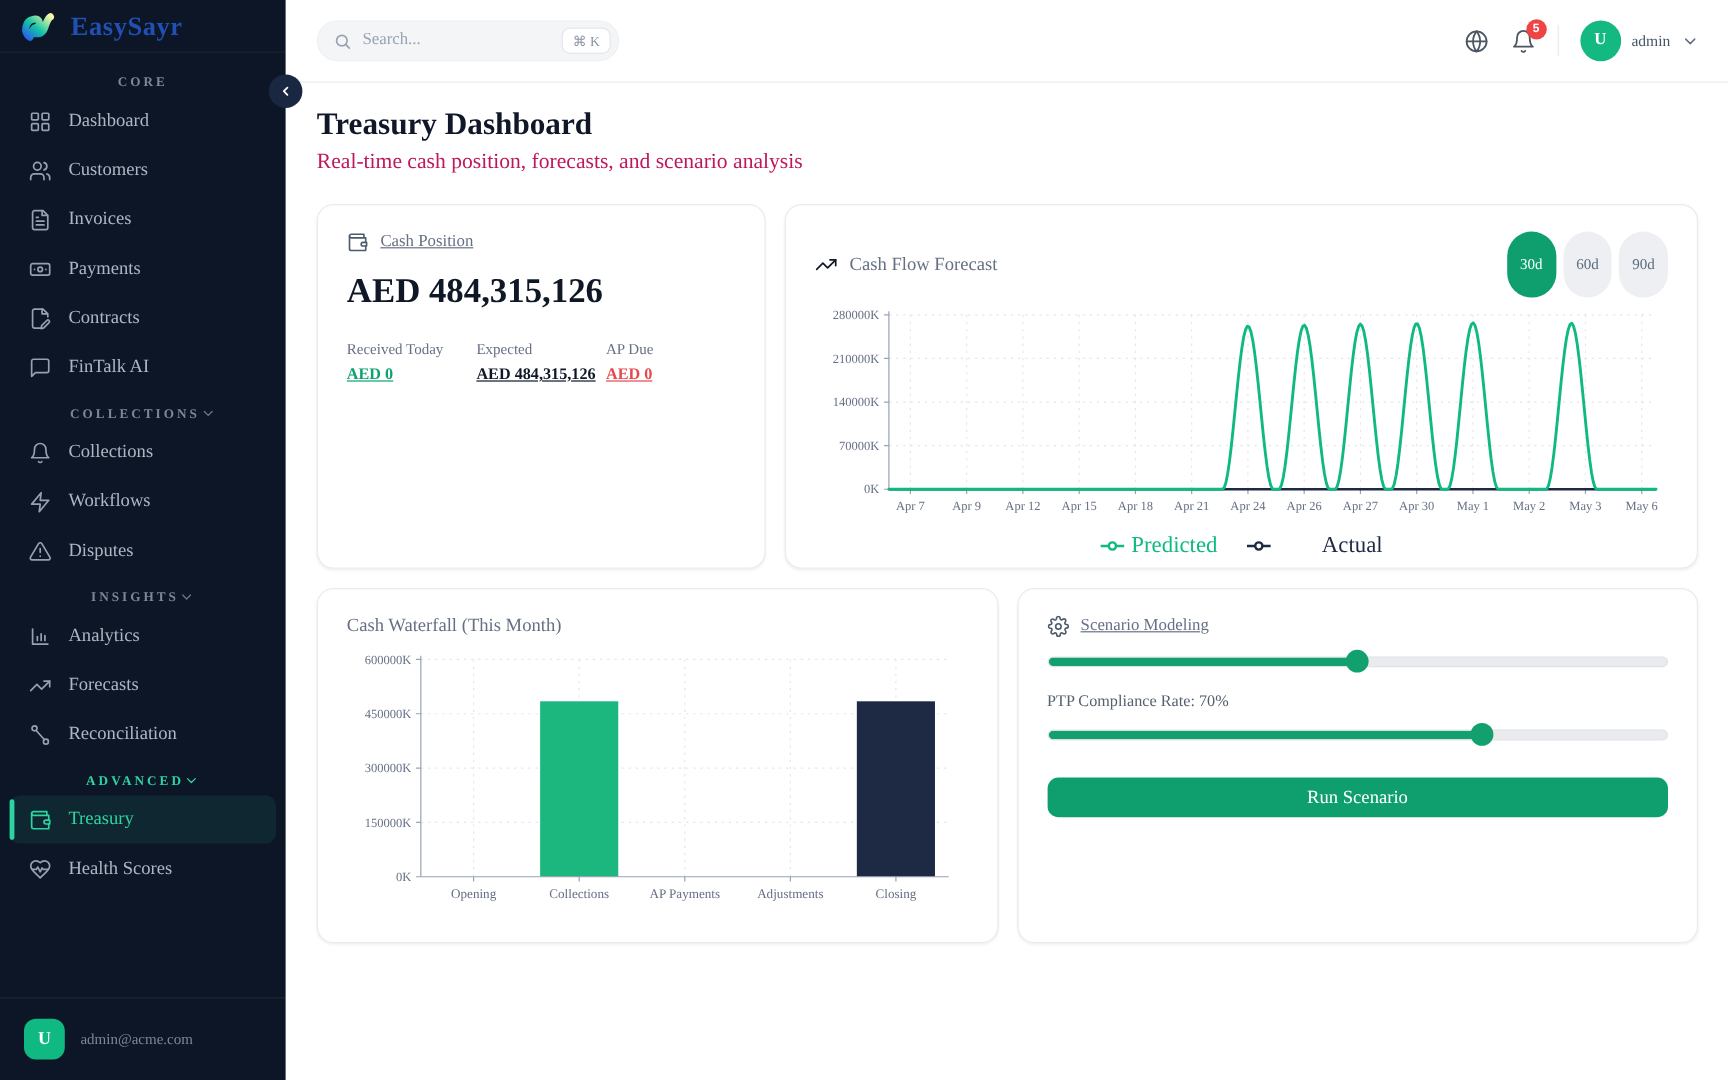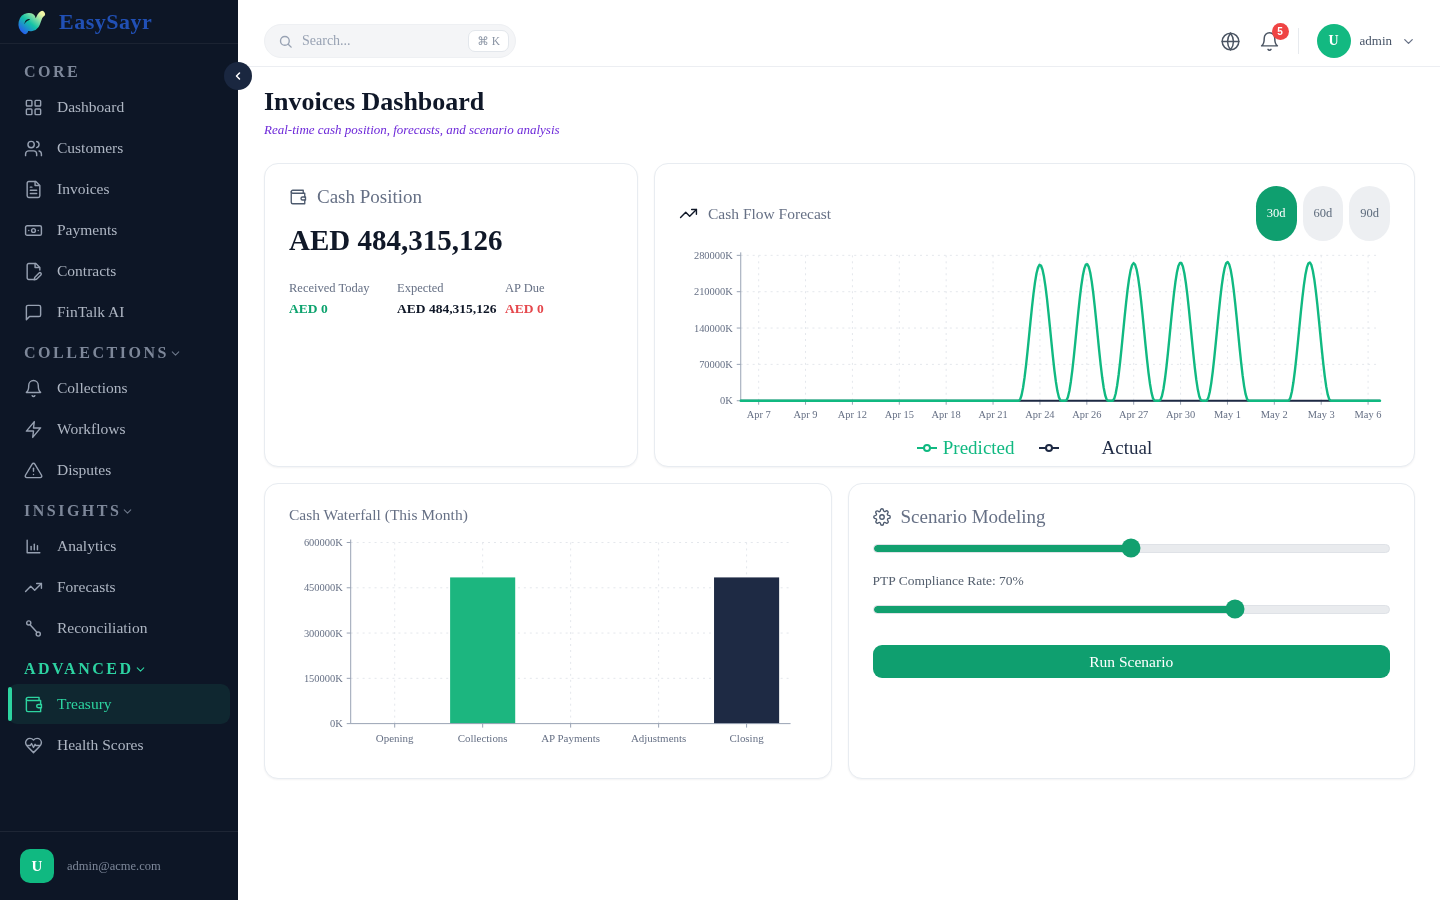--- a/index.html
+++ b/index.html
@@ -6,66 +6,66 @@
   html,body { width:1440px; height:900px; overflow:hidden; }
   body { display:flex; background:#ffffff; font-family:"Liberation Serif", serif; color:#101828; }
   svg { display:block; }
 
   
   .sidebar { position:relative; width:238px; flex-shrink:0; background:#0d1626; display:flex; flex-direction:column; }
   .logo-row { height:44px; display:flex; align-items:center; gap:9px; padding:0 16px; border-bottom:1px solid rgba(255,255,255,0.06); }
   .logo-text { font-size:22px; font-weight:bold; color:#2150b5; letter-spacing:.5px; }
   .collapse-btn { position:absolute; right:-14px; top:62px; width:28px; height:28px; border-radius:50%; background:#1a2740; display:flex; align-items:center; justify-content:center; cursor:pointer; z-index:6; }
   .nav { flex:1; padding:8px 0 0; overflow:hidden; }
-  .section-label { display:flex; align-items:center; justify-content:flex-start; padding:11px 24px 5px 24px; font-size:16px; font-weight:bold; letter-spacing:2.5px; color:#7d8799; text-transform:uppercase; }
+  .section-label { display:flex; align-items:center; justify-content:center; padding:11px 24px 5px 24px; font-size:11px; font-weight:bold; letter-spacing:2.5px; color:#7d8799; text-transform:uppercase; }
   .section-label.green, .section-label.green .sec-chev { color:#2dd3a2; }
   .sec-chev { color:#6b7689; display:flex; }
   .nav-item { position:relative; height:40px; margin:1px 8px; padding:0 16px; display:flex; align-items:center; gap:14px; border-radius:9px; color:#aeb6c3; font-size:15.5px; cursor:pointer; }
   .nav-item .nicon { display:flex; color:#96a0b1; }
   .nav-item.active { background:rgba(45,212,160,0.09); color:#2dd4a0; }
   .nav-item.active .nicon { color:#2dd4a0; }
   .nav-item.active::before { content:""; position:absolute; left:0; top:3px; bottom:3px; width:4px; border-radius:4px; background:#2dd4a0; }
   .sidebar-footer { border-top:1px solid rgba(255,255,255,0.07); padding:17px 20px; display:flex; align-items:center; gap:13px; }
   .footer-avatar { width:34px; height:34px; border-radius:10px; background:#10b981; color:#fff; font-weight:bold; font-size:15px; display:flex; align-items:center; justify-content:center; }
   .footer-email { font-size:12.5px; color:#7d8799; }
 
   
   .main { flex:1; display:flex; flex-direction:column; min-width:0; }
-  .topbar { height:51px; flex-shrink:0; border-bottom:1px solid #eceef2; display:flex; align-items:center; padding:0 24px 0 26px;margin-top:16px; }
+  .topbar { height:69px; flex-shrink:0; border-bottom:1px solid #eceef2; display:flex; align-items:center; padding:0 24px 0 26px; }
   .search-pill { width:252px; height:34px; background:#f4f5f7; border:1px solid #eef0f3; border-radius:999px; display:flex; align-items:center; gap:9px; padding:0 6px 0 13px; }
   .search-pill input { flex:1; min-width:0; border:none; outline:none; background:transparent; font-family:"Liberation Serif", serif; font-size:14px; color:#344054; }
   .search-pill input::placeholder { color:#98a2b3; }
   .kbd { background:#fff; border:1px solid #e3e7ec; border-radius:7px; padding:3px 8px; font-size:11.5px; color:#8a94a4; white-space:nowrap; }
   .topbar-right { margin-left:auto; display:flex; align-items:center; gap:18px; }
   .icon-btn { display:flex; color:#4b5563; cursor:pointer; position:relative; background:none; border:none; }
   .badge { position:absolute; top:-8px; right:-9px; min-width:17px; height:17px; border-radius:50%; background:#ef4444; color:#fff; font-size:10px; font-weight:bold; display:flex; align-items:center; justify-content:center; padding:0 3px; font-family:"Liberation Sans", sans-serif; }
   .v-divider { width:1px; height:26px; background:#e7eaee; }
   .user-menu { display:flex; align-items:center; gap:9px; cursor:pointer; }
   .user-avatar { width:34px; height:34px; border-radius:50%; background:#13b981; color:#fff; font-weight:bold; font-size:14px; display:flex; align-items:center; justify-content:center; }
   .user-name { font-size:13px; color:#475467; }
 
   .content { padding:20px 25px 0 26px; }
   .page-title { font-size:26px; font-weight:bold; color:#0f1728; }
-  .page-subtitle { margin-top:5px; font-size:13px; color:#6d28d9;font-style:italic; }
+  .page-subtitle { margin-top:5px; font-size:18px; color:#be185d; }
 
   .grid1 { margin-top:25px; display:grid; grid-template-columns:374px 1fr; gap:16px; }
   .grid2 { margin-top:16px; display:grid; grid-template-columns:1fr 1fr; gap:16px; }
   .card { background:#fff; border:1px solid #e8ecf1; border-radius:14px; box-shadow:0 1px 2px rgba(16,24,40,.05); padding:22px 24px; }
   .grid1 .card { height:304px; }
   .grid2 .card { height:296px; }
 
-  .card-title-row { display:flex; align-items:center; gap:10px; color:#667085; font-size:19px; }
+  .card-title-row { display:flex; align-items:center; gap:10px; color:#667085; font-size:14px;text-decoration:underline; }
   .card-title-row .cicon { display:flex; color:#4d5a6e; }
 
   
   .big-value { margin:16px 0 24px; font-size:29px; font-weight:bold; color:#101828; }
   .stats { display:flex; }
   .stat { width:112px; display:flex; flex-direction:column; gap:5px; }
   .stat-label { font-size:12.5px; color:#667085; }
-  .stat-value { font-size:13.5px; font-weight:bold; }
+  .stat-value { font-size:13.5px; font-weight:bold;text-decoration:underline; }
 
   
   .forecast-head { display:flex; align-items:center; gap:10px; }
   .chips { margin-left:auto; display:flex; gap:6px; }
   .chip { border:none; padding:20px 11px; border-radius:999px; font-size:12.5px; font-family:"Liberation Serif", serif; background:#edeff2; color:#5d6b7c; cursor:pointer; }
   .chip.active { background:#0f9f6f; color:#fff; }
   .legend-row { margin-top:6px; display:flex; justify-content:center; gap:24px; font-size:19px; }
   .legend-item { display:flex; align-items:center; gap:6px; }
 
   
@@ -312,21 +312,21 @@
         <div class="user-avatar">U</div>
         <span class="user-name">admin</span>
         <svg width="15" height="15" viewBox="0 0 24 24" fill="none" stroke="#667085" stroke-width="2" stroke-linecap="round" stroke-linejoin="round">
             <polyline points="6 9 12 15 18 9"></polyline>
           </svg>
       </div>
     </div>
   </header>
 
   <main class="content">
-    <h1 class="page-title">Invoices Dashboard</h1>
+    <h1 class="page-title">Treasury Dashboard</h1>
     <div class="page-subtitle">Real-time cash position, forecasts, and scenario analysis</div>
 
     <div class="grid1">
 
       <section class="card">
         <div class="card-title-row">
           <span class="cicon">
               <svg width="18" height="18" viewBox="0 0 24 24" fill="none" stroke="currentColor" stroke-width="1.8" stroke-linecap="round" stroke-linejoin="round">
                 <path d="M21 12V7H5a2 2 0 0 1 0-4h14v4"></path>
                 <path d="M3 5v14a2 2 0 0 0 2 2h16v-5"></path>

